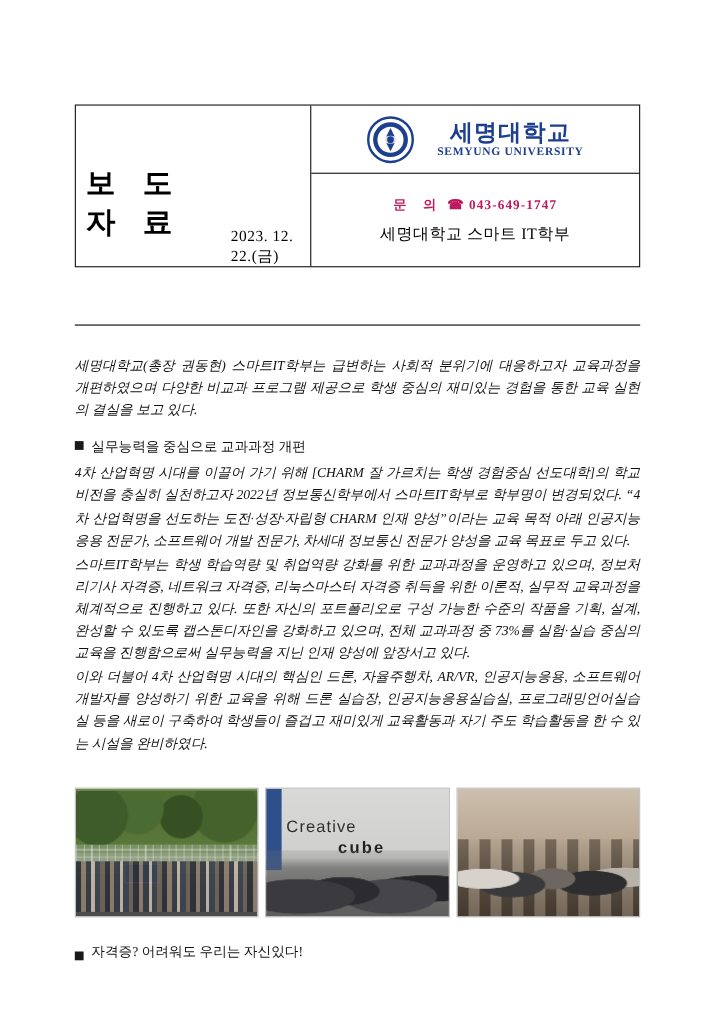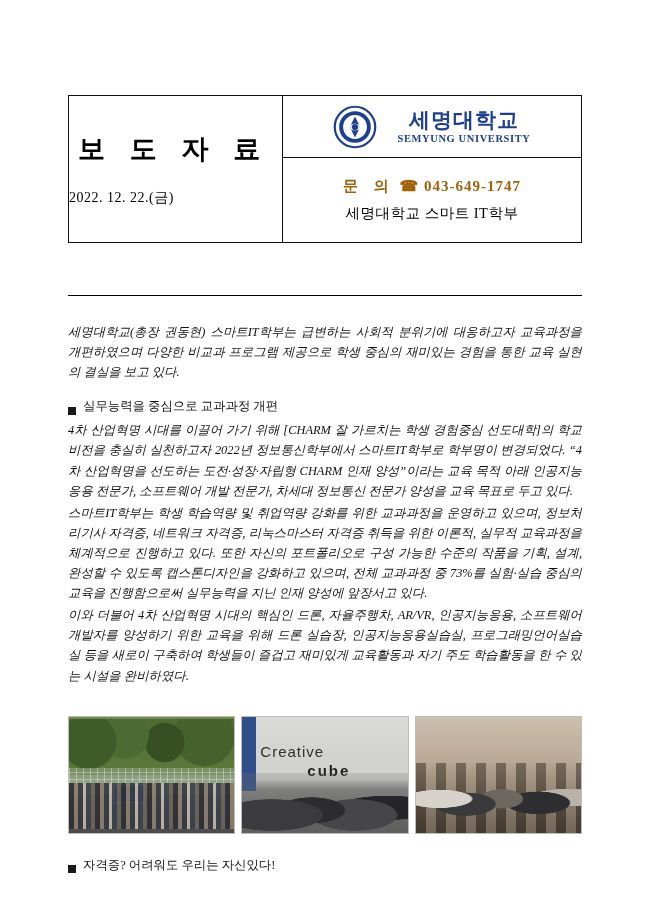--- a/index.html
+++ b/index.html
@@ -37,22 +37,22 @@
     height: 148px;
     border: 1.5px solid #111;
     box-sizing: border-box;
     display: flex;
   }
   .header-left {
     width: 214px;
     border-right: 1.5px solid #111;
     box-sizing: border-box;
     display: flex;
-    flex-direction: column;
-    align-items: flex-start;
+    flex-direction: row;
+    align-items: flex-end;
     justify-content: center;
   }
   .doc-title {
     font-size: 27px;
     font-weight: bold;
     letter-spacing: 9px;
     color: #000;
     margin-bottom: 22px;
     padding-left: 9px;
   }
@@ -102,23 +102,23 @@
   }
   .contact-block {
     flex: 1;
     display: flex;
     flex-direction: column;
     align-items: center;
     justify-content: center;
     gap: 8px;
   }
   .contact-line1 {
-    font-size: 15px;
-    font-weight: bold;
-    color: #a16207;
+    font-size: 12px;
+    font-weight: bold;
+    color: #be185d;
     letter-spacing: 1px;
   }
   .contact-line1 .lbl { letter-spacing: 6px; }
   .contact-line2 {
     font-size: 14.5px;
     color: #000;
     letter-spacing: 0.5px;
   }
 
   
@@ -159,21 +159,21 @@
     word-break: break-all;
     font-style: italic;
   }
   p.para.tight { margin-bottom: 2px; }
   .sub-head {
     margin: 0 0 4px 0;
     font-size: 12.4px;
     line-height: 1.62;
     color: #111;
     display: flex;
-    align-items: flex-end;
+    align-items: center;
     gap: 7px;
   }
   .bullet-sq {
     display: inline-block;
     width: 8px;
     height: 8px;
     background: #1a1a1a;
     flex: 0 0 8px;
     position: relative;
     top: -1px;
@@ -311,21 +311,21 @@
 </style>
 </head>
 <body>
 
 <div class="page">
   <div class="sheet">
 
     <div class="header">
       <div class="header-left">
         <div class="doc-title">보 도 자 료</div>
-        <div class="doc-date">2022. 12. 22.(금)</div>
+        <div class="doc-date">2023. 12. 22.(금)</div>
       </div>
       <div class="header-right">
         <div class="brand-row">
           <svg class="brand-emblem" viewBox="0 0 100 100">
             <circle cx="50" cy="50" r="46" fill="#ffffff" stroke="#1d3f8f" stroke-width="5"></circle>
             <circle cx="50" cy="50" r="36" fill="#1d3f8f"></circle>
             <circle cx="50" cy="50" r="27" fill="#ffffff"></circle>
             <path d="M50 26 L62 50 L50 74 L38 50 Z" fill="#1d3f8f"></path>
             <path d="M30 50 q20 -16 40 0 q-20 16 -40 0 Z" fill="#ffffff" opacity="0.85"></path>
             <circle cx="50" cy="50" r="7" fill="#1d3f8f"></circle>

